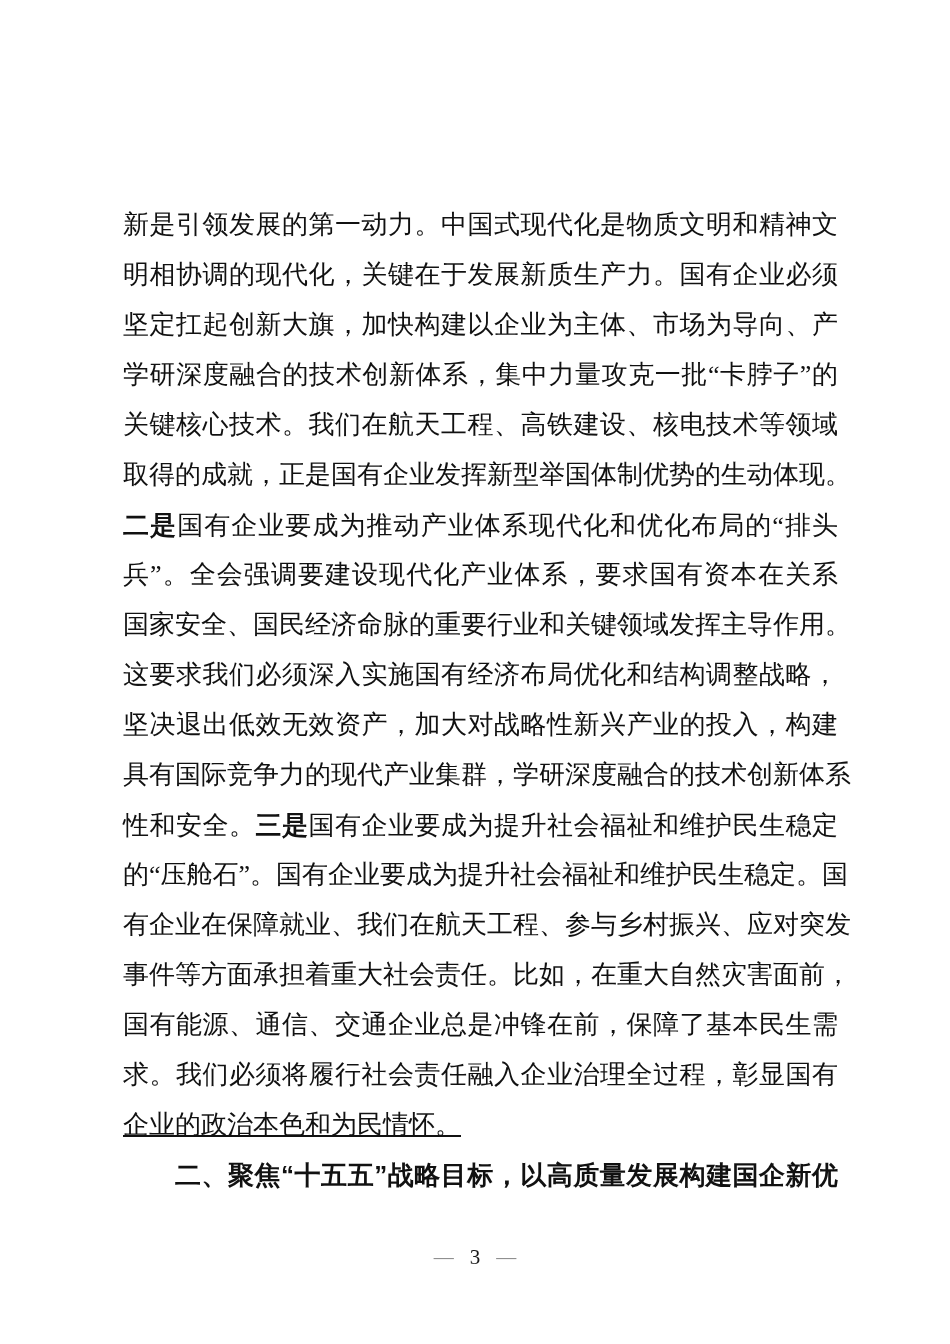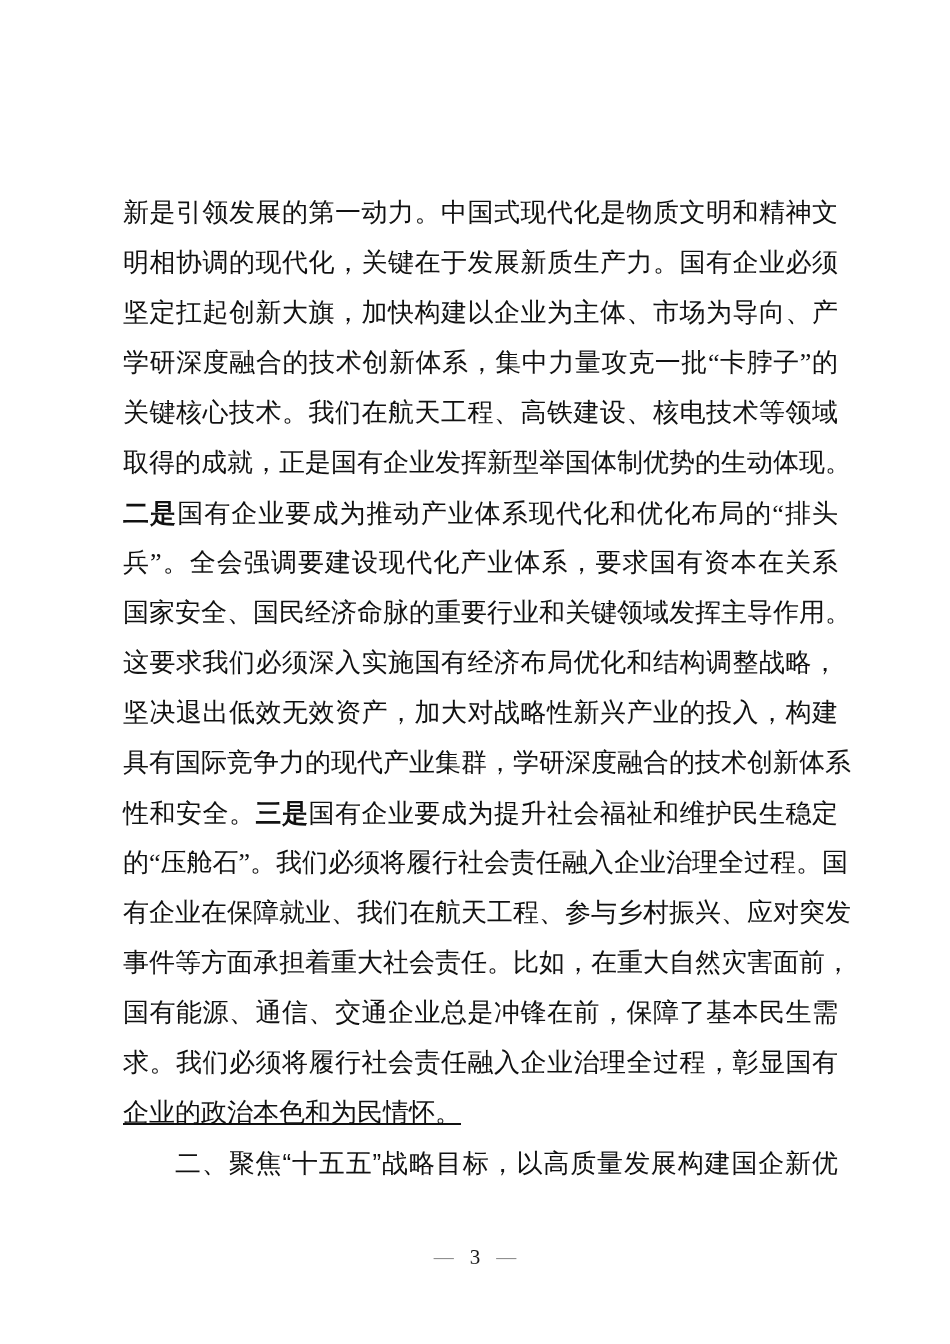--- a/index.html
+++ b/index.html
@@ -16,21 +16,21 @@
     overflow: hidden;
   }
   .page {
     position: absolute;
     inset: 0;
     background: #ffffff;
   }
   .text-block {
     position: absolute;
     left: 123px;
-    top: 188px;
+    top: 200px;
     width: 715px;
   }
   .line {
     height: 50px;
     line-height: 50px;
     font-size: 26px;
     white-space: nowrap;
     text-align: justify;
     text-align-last: justify;
     letter-spacing: 0;
@@ -40,21 +40,21 @@
     text-decoration: underline;
   }
   .bold {
     font-weight: bold;
     font-family: "Liberation Sans", "DejaVu Sans", sans-serif;
   }
   .heading {
     height: 50px;
     line-height: 50px;
     font-size: 26px;
-    font-weight: normal;
+    font-weight: bold;
     font-family: "Liberation Sans", "DejaVu Sans", sans-serif;
     text-indent: 2em;
     white-space: nowrap;
     text-align: justify;
     text-align-last: justify;
     margin: 0;
   }
   .footer {
     position: absolute;
     left: 0;
@@ -88,21 +88,21 @@
         <div class="line"><span>学研深度融合的技术创新体系，集中力量攻克一批“卡脖子”的</span></div>
         <div class="line"><span>关键核心技术。我们在航天工程、高铁建设、核电技术等领域</span></div>
         <div class="line"><span>取得的成就，正是国有企业发挥新型举国体制优势的生动体现。</span></div>
         <div class="line"><span class="bold">二是</span><span>国有企业要成为推动产业体系现代化和优化布局的“排头</span></div>
         <div class="line"><span>兵”。全会强调要建设现代化产业体系，要求国有资本在关系</span></div>
         <div class="line"><span>国家安全、国民经济命脉的重要行业和关键领域发挥主导作用。</span></div>
         <div class="line"><span>这要求我们必须深入实施国有经济布局优化和结构调整战略，</span></div>
         <div class="line"><span>坚决退出低效无效资产，加大对战略性新兴产业的投入，构建</span></div>
         <div class="line"><span>具有国际竞争力的现代产业集群，学研深度融合的技术创新体系</span></div>
         <div class="line"><span>性和安全。</span><span class="bold">三是</span><span>国有企业要成为提升社会福祉和维护民生稳定</span></div>
-        <div class="line"><span>的“压舱石”。我们必须将履行社会责任融入企业治理全过程。国</span></div>
+        <div class="line"><span>的“压舱石”。国有企业要成为提升社会福祉和维护民生稳定。国</span></div>
         <div class="line"><span>有企业在保障就业、我们在航天工程、参与乡村振兴、应对突发</span></div>
         <div class="line"><span>事件等方面承担着重大社会责任。比如，在重大自然灾害面前，</span></div>
         <div class="line"><span>国有能源、通信、交通企业总是冲锋在前，保障了基本民生需</span></div>
         <div class="line"><span>求。我们必须将履行社会责任融入企业治理全过程，彰显国有</span></div>
         <div class="line no-justify"><span>企业的政治本色和为民情怀。</span></div>
       </div>
     <h2 class="heading">二、聚焦“十五五”战略目标，以高质量发展构建国企新优</h2>
   </div>
 
   <div class="footer">

